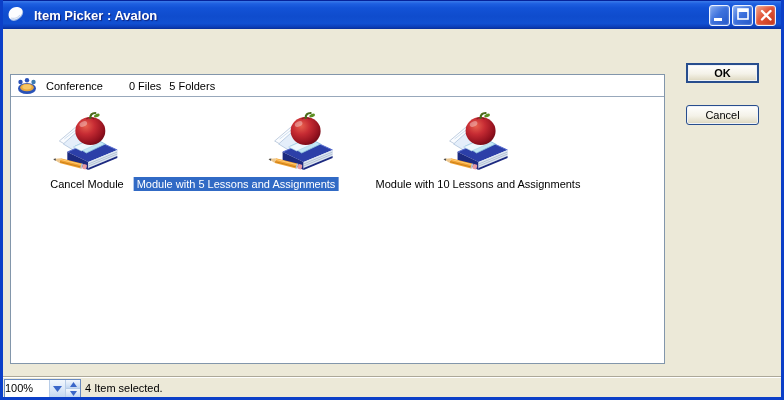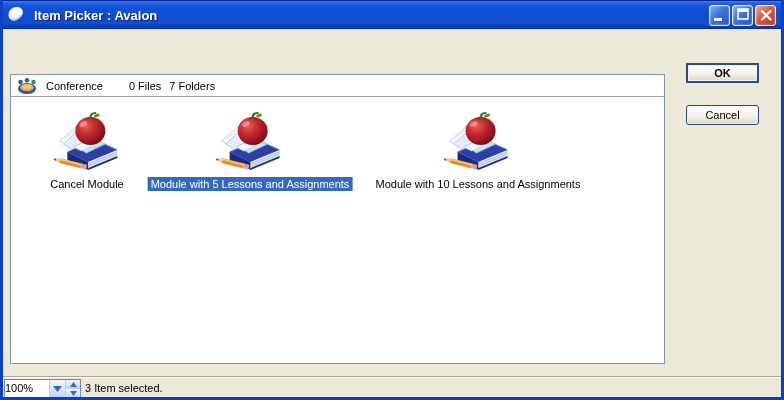--- a/index.html
+++ b/index.html
@@ -47,21 +47,21 @@
   .fh-files{margin-left:26px;}
   .fh-folders{margin-left:8px;}
   .fh-context{margin-left:40px;}
 
   .list-area{position:relative;height:266px;background:#fff;}
   .item{
     position:absolute;top:14px;transform:translateX(-50%);
     display:flex;flex-direction:column;align-items:center;cursor:default;
   }
   .item-1{left:76px;}
-  .item-2{left:239px;}
+  .item-2{left:225px;align-items:flex-end;}
   .item-3{left:467px;}
   .module-icon{width:72px;height:64px;display:block;}
   .item-label{
     margin-top:2px;font-size:11px;color:#000;white-space:nowrap;
     padding:1px 3px;line-height:12px;
   }
   .item-label.selected{background:#316ac5;color:#fff;}
 
   
   .xp-btn{
@@ -182,21 +182,21 @@
       <svg class="fh-icon" viewBox="0 0 22 18">
         <circle cx="4.5" cy="5" r="2.2" fill="#2a52b8"></circle>
         <circle cx="11" cy="3.2" r="2.2" fill="#2a52b8"></circle>
         <circle cx="17.5" cy="5" r="2.2" fill="#3a7ab0"></circle>
         <ellipse cx="11" cy="11.5" rx="9" ry="5.5" fill="#2a52b8"></ellipse>
         <ellipse cx="11" cy="10.5" rx="6.8" ry="3.8" fill="#e8a83c"></ellipse>
         <ellipse cx="11" cy="10" rx="4.6" ry="2.4" fill="#f6c766"></ellipse>
       </svg>
       <span class="fh-type">Conference</span>
       <span class="fh-files">0 Files</span>
-      <span class="fh-folders">7 Folders</span>
+      <span class="fh-folders">5 Folders</span>
     </div>
 
     <div class="list-area">
       <div class="item item-1">
         <svg class="module-icon">
             <use href="#module-icon-def"></use>
           </svg>
         <div class="item-label">Cancel Module</div>
       </div>
       <div class="item item-2">
@@ -231,15 +231,15 @@
           <polygon points="3.5,0 7,5 0,5" fill="#3a66c8"></polygon>
         </svg>
       </div>
       <div class="cell">
         <svg width="7" height="5">
           <polygon points="0,0 7,0 3.5,5" fill="#3a66c8"></polygon>
         </svg>
       </div>
     </div>
   </div>
-  <span class="status-text">3 Item selected.</span>
+  <span class="status-text">4 Item selected.</span>
 
 </div>
 
 </body></html>

